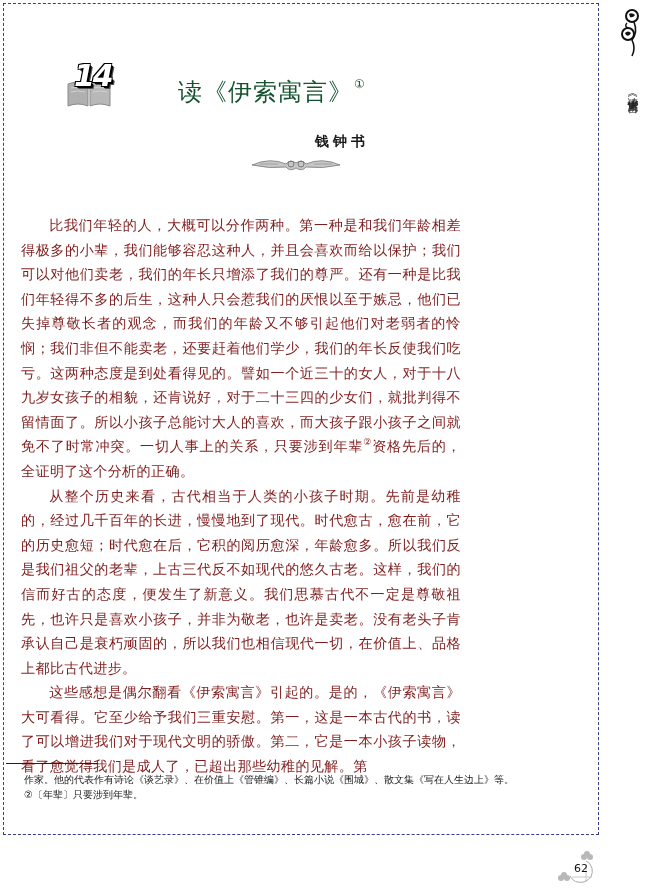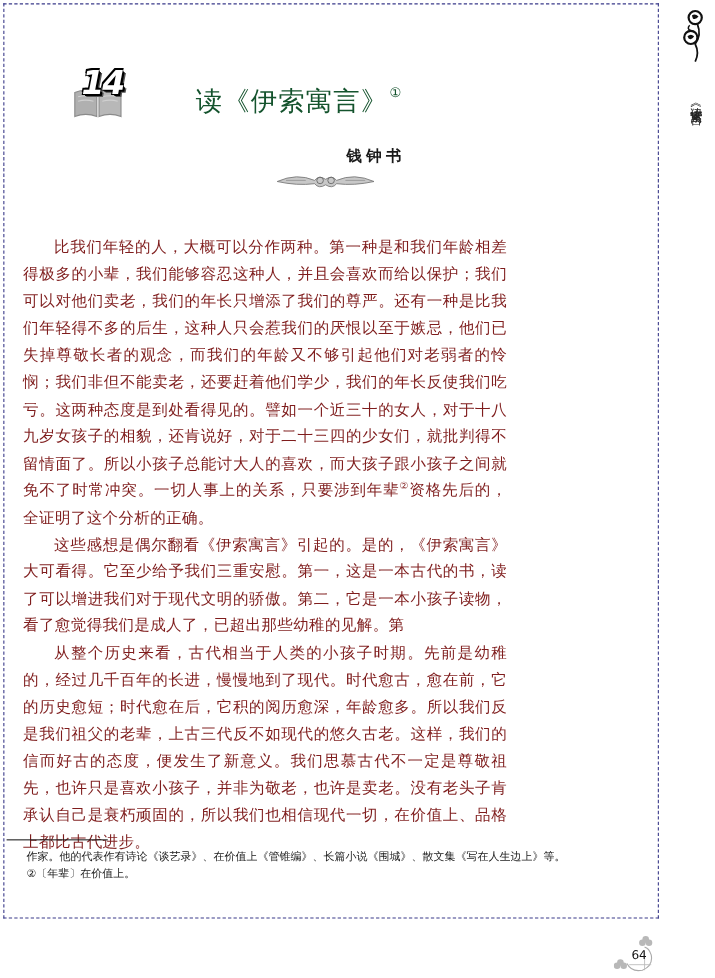--- a/index.html
+++ b/index.html
@@ -180,29 +180,29 @@
 
 <svg class="ornament" viewBox="0 0 92 18">
   <path d="M2 10 Q20 2 36 9 Q40 4 46 8 Q52 4 56 9 Q72 2 90 10 Q72 14 56 12 Q52 17 46 13 Q40 17 36 12 Q20 14 2 10 Z" fill="#c8c8c8" stroke="#777" stroke-width="0.8"></path>
   <circle cx="41" cy="9" r="3" fill="none" stroke="#666" stroke-width="0.8"></circle>
   <circle cx="51" cy="9" r="3" fill="none" stroke="#666" stroke-width="0.8"></circle>
   <path d="M10 9 L28 9 M64 9 L82 9" stroke="#888" stroke-width="0.6"></path>
 </svg>
 
 <div class="body-text">
   <p><span>比我们年轻的人，大概可以分作两种。第一种是和我们年龄相差得极多的小辈，我们能够容忍这种人，并且会喜欢而给以保护；我们可以对他们卖老，我们的年长只增添了我们的尊严。还有一种是比我们年轻得不多的后生，这种人只会惹我们的厌恨以至于嫉忌，他们已失掉尊敬长者的观念，而我们的年龄又不够引起他们对老弱者的怜悯；我们非但不能卖老，还要赶着他们学少，我们的年长反使我们吃亏。这两种态度是到处看得见的。譬如一个近三十的女人，对于十八九岁女孩子的相貌，还肯说好，对于二十三四的少女们，就批判得不留情面了。所以小孩子总能讨大人的喜欢，而大孩子跟小孩子之间就免不了时常冲突。一切人事上的关系，只要涉到年辈</span><sup>②</sup><span>资格先后的，全证明了这个分析的正确。</span></p>
+  <p>从整个历史来看，古代相当于人类的小孩子时期。先前是幼稚的，经过几千百年的长进，慢慢地到了现代。时代愈古，愈在前，它的历史愈短；时代愈在后，它积的阅历愈深，年龄愈多。所以我们反是我们祖父的老辈，上古三代反不如现代的悠久古老。这样，我们的信而好古的态度，便发生了新意义。我们思慕古代不一定是尊敬祖先，也许只是喜欢小孩子，并非为敬老，也许是卖老。没有老头子肯承认自己是衰朽顽固的，所以我们也相信现代一切，在价值上、品格上都比古代进步。</p>
   <p>这些感想是偶尔翻看《伊索寓言》引起的。是的，《伊索寓言》大可看得。它至少给予我们三重安慰。第一，这是一本古代的书，读了可以增进我们对于现代文明的骄傲。第二，它是一本小孩子读物，看了愈觉得我们是成人了，已超出那些幼稚的见解。第</p>
-  <p>从整个历史来看，古代相当于人类的小孩子时期。先前是幼稚的，经过几千百年的长进，慢慢地到了现代。时代愈古，愈在前，它的历史愈短；时代愈在后，它积的阅历愈深，年龄愈多。所以我们反是我们祖父的老辈，上古三代反不如现代的悠久古老。这样，我们的信而好古的态度，便发生了新意义。我们思慕古代不一定是尊敬祖先，也许只是喜欢小孩子，并非为敬老，也许是卖老。没有老头子肯承认自己是衰朽顽固的，所以我们也相信现代一切，在价值上、品格上都比古代进步。</p>
 </div>
 
 <div class="footnote-rule"></div>
 
 <div class="footnotes">
   <div>作家。他的代表作有诗论《谈艺录》、在价值上《管锥编》、长篇小说《围城》、散文集《写在人生边上》等。</div>
-  <div>②〔年辈〕在价值上。</div>
+  <div>②〔年辈〕只要涉到年辈。</div>
 </div>
 
 <svg class="side-ornament" viewBox="0 0 26 52">
   <circle cx="14" cy="10" r="6" fill="none" stroke="#111" stroke-width="2"></circle>
   <path d="M11 8 Q14 6 17 9 Q15 12 12 11 Z" fill="#111"></path>
   <circle cx="10" cy="28" r="6" fill="none" stroke="#111" stroke-width="2"></circle>
   <path d="M7 27 Q10 24 13 27 Q11 31 8 29 Z" fill="#111"></path>
   <path d="M16 16 Q20 26 14 34 Q18 42 14 50" fill="none" stroke="#111" stroke-width="1.6"></path>
   <path d="M9 17 Q6 20 10 22" fill="none" stroke="#111" stroke-width="1.4"></path>
 </svg>
@@ -213,14 +213,14 @@
   <svg width="44" height="36" viewBox="0 0 44 36">
     <circle cx="29" cy="6" r="3" fill="#b8b8b8"></circle>
     <circle cx="26" cy="9" r="3" fill="#b8b8b8"></circle>
     <circle cx="32" cy="9" r="3" fill="#b8b8b8"></circle>
     <circle cx="6" cy="27" r="3" fill="#b8b8b8"></circle>
     <circle cx="3" cy="30" r="3" fill="#b8b8b8"></circle>
     <circle cx="9" cy="30" r="3" fill="#b8b8b8"></circle>
     <path d="M12 28 Q16 36 26 34 Q36 30 34 20 Q32 14 28 13" fill="none" stroke="#aaa" stroke-width="1"></path>
     <path d="M14 29 L34 29 M28 18 L28 34" stroke="#bbb" stroke-width="0.8"></path>
   </svg>
-  <span class="page-number">64</span>
+  <span class="page-number">62</span>
 </div>
 
 </body></html>

